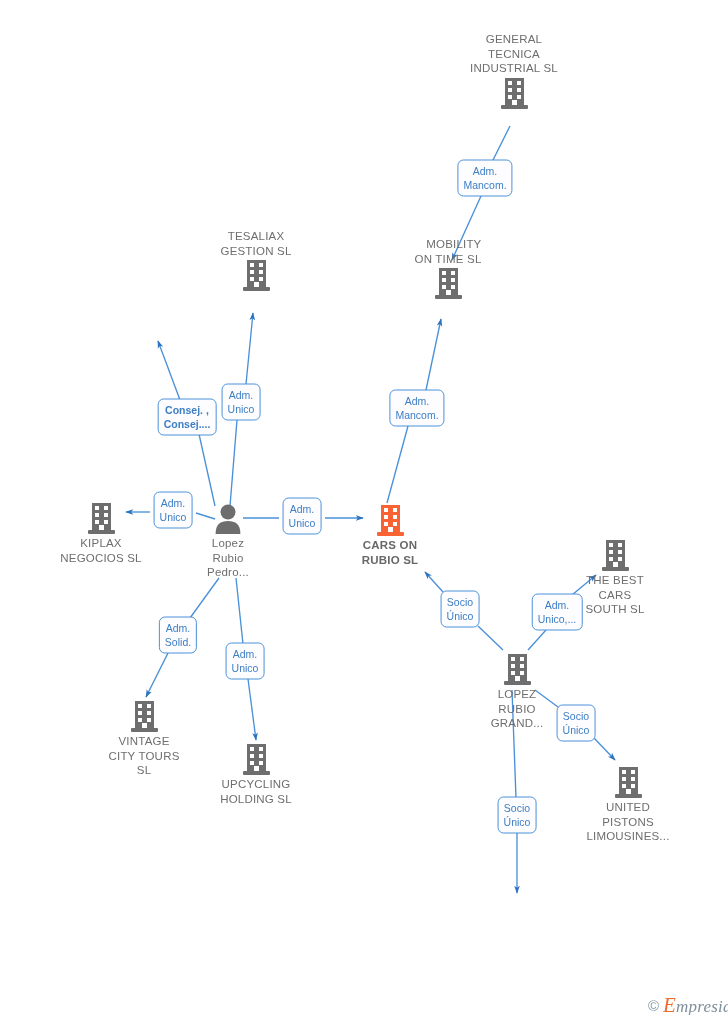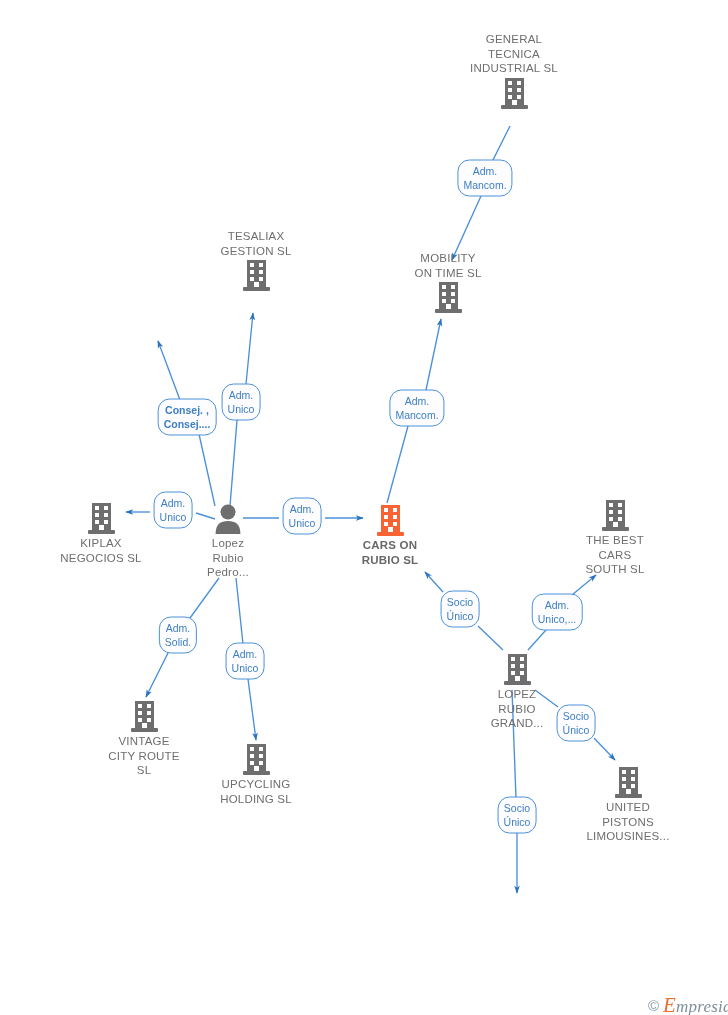--- a/index.html
+++ b/index.html
@@ -51,21 +51,21 @@
     margin-bottom: 2px;
   }
   .node.focus .node-label {
     color: #686868;
     font-weight: bold;
   }
   .edge-label {
     position: absolute;
     background: #fdfdff;
     border: 1px solid #4a90d9;
-    border-radius: 12px;
+    border-radius: 6px;
     color: #3d7ec4;
     font-size: 10.5px;
     line-height: 14px;
     text-align: center;
     padding: 3px 5px 4px 5px;
     white-space: pre-line;
     box-sizing: border-box;
     transform: translate(-50%, -50%);
   }
   .watermark {
@@ -159,21 +159,21 @@
             <rect x="7" y="10" width="4" height="4"></rect>
             <rect x="16" y="10" width="4" height="4"></rect>
             <rect x="7" y="17" width="4" height="4"></rect>
             <rect x="16" y="17" width="4" height="4"></rect>
             <rect x="11" y="22" width="5" height="5"></rect>
           </g>
         </svg>
     </span>
   </div>
 
-  <div class="node" style="left:448px; top:251px;">
+  <div class="node" style="left:448px; top:237px;text-align:right;">
     <div class="node-label above">MOBILITY
 ON TIME  SL</div>
     <span class="node-icon">
       <svg width="27" height="31" viewBox="0 0 27 31">
           <g fill="#6e6e6e">
             <rect x="4" y="0" width="19" height="27"></rect>
             <rect x="0" y="27" width="27" height="4" rx="1"></rect>
           </g>
           <g fill="#ffffff">
             <rect x="7" y="3" width="4" height="4"></rect>
@@ -260,21 +260,21 @@
             <rect x="7" y="17" width="4" height="4"></rect>
             <rect x="16" y="17" width="4" height="4"></rect>
             <rect x="11" y="22" width="5" height="5"></rect>
           </g>
         </svg>
     </span>
     <div class="node-label">CARS ON
 RUBIO  SL</div>
   </div>
 
-  <div class="node" style="left:615px; top:500px;">
+  <div class="node" style="left:615px; top:540px;">
     <span class="node-icon">
       <svg width="27" height="31" viewBox="0 0 27 31">
           <g fill="#6e6e6e">
             <rect x="4" y="0" width="19" height="27"></rect>
             <rect x="0" y="27" width="27" height="4" rx="1"></rect>
           </g>
           <g fill="#ffffff">
             <rect x="7" y="3" width="4" height="4"></rect>
             <rect x="16" y="3" width="4" height="4"></rect>
             <rect x="7" y="10" width="4" height="4"></rect>
@@ -325,21 +325,21 @@
             <rect x="16" y="3" width="4" height="4"></rect>
             <rect x="7" y="10" width="4" height="4"></rect>
             <rect x="16" y="10" width="4" height="4"></rect>
             <rect x="7" y="17" width="4" height="4"></rect>
             <rect x="16" y="17" width="4" height="4"></rect>
             <rect x="11" y="22" width="5" height="5"></rect>
           </g>
         </svg>
     </span>
     <div class="node-label">VINTAGE
-CITY ROUTE
+CITY TOURS
 SL</div>
   </div>
 
   <div class="node" style="left:256px; top:744px;">
     <span class="node-icon">
       <svg width="27" height="31" viewBox="0 0 27 31">
           <g fill="#6e6e6e">
             <rect x="4" y="0" width="19" height="27"></rect>
             <rect x="0" y="27" width="27" height="4" rx="1"></rect>
           </g>

